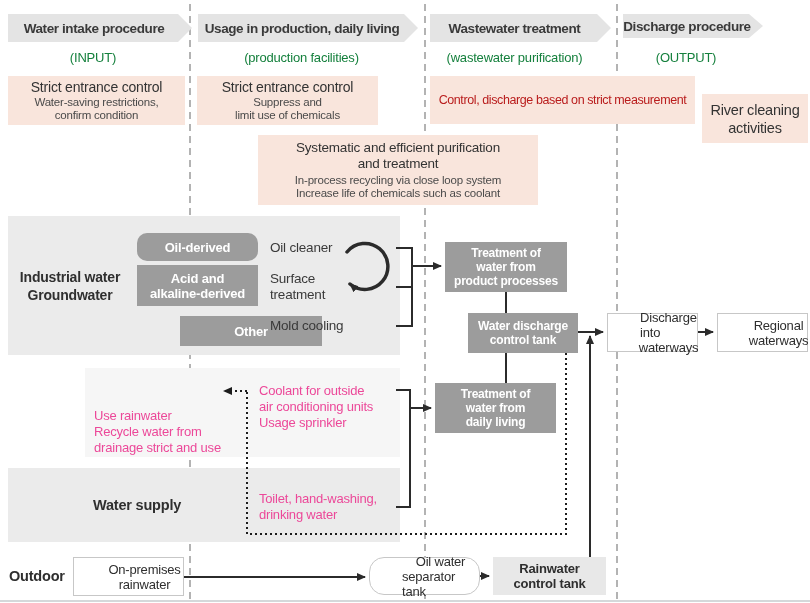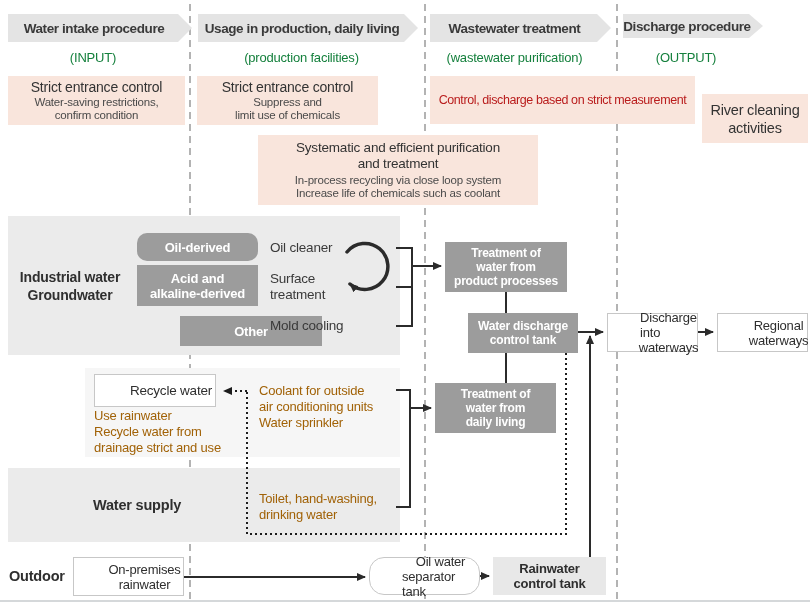--- a/index.html
+++ b/index.html
@@ -46,21 +46,21 @@
   }
   .wbox{
     background:#fff;border:1px solid #c7c7c7;box-sizing:border-box;
     color:#2e2e2e;font-weight:normal;font-size:13px;line-height:15px;
     display:flex;flex-direction:column;align-items:center;justify-content:center;text-align:left;padding-left:32px;
   }
   .gbox{
     background:#e8e8e8;color:#2e2e2e;font-weight:bold;font-size:13px;line-height:15px;
     display:flex;flex-direction:column;align-items:center;justify-content:center;text-align:center;
   }
-  .body-txt{font-size:13px;color:#a16207;line-height:16px;white-space:nowrap;}
+  .body-txt{font-size:13px;color:#ec4899;line-height:16px;white-space:nowrap;}
   .strong-label{font-weight:bold;font-size:14.5px;color:#2f2f2f;white-space:nowrap;}
   #bottom-rule{position:absolute;left:0;top:600px;width:810px;height:2px;background:#d5d8da;}
 </style>
 </head>
 <body>
 
 <div id="canvas">
 
   <svg class="layer">
     <line x1="190" y1="4" x2="190" y2="600" stroke="#b3b3b3" stroke-width="2" stroke-dasharray="7 5"></line>
@@ -161,32 +161,29 @@
   <div class="abs wbox" style="left:607px;top:313px;width:91px;height:39px;">
     <span>Discharge into</span>
     <span>waterways</span>
   </div>
   <div class="abs wbox" style="left:717px;top:313px;width:91px;height:39px;">
     <span>Regional</span>
     <span>waterways</span>
   </div>
 
   <div class="abs panel-light" style="left:85px;top:368px;width:315px;height:89px;"></div>
-  <div class="abs wbox" style="left:94px;top:374px;width:122px;height:33px;font-size:13.5px;">
-    <span>Recycle water</span>
-  </div>
   <div class="abs body-txt lines" style="left:94px;top:408px;">
     <span>Use rainwater</span>
     <span>Recycle water from</span>
     <span>drainage strict and use</span>
   </div>
   <div class="abs body-txt lines" style="left:259px;top:383px;">
     <span>Coolant for outside</span>
     <span>air conditioning units</span>
-    <span>Water sprinkler</span>
+    <span>Usage sprinkler</span>
   </div>
 
   <div class="abs panel" style="left:8px;top:468px;width:392px;height:74px;"></div>
   <div class="abs strong-label" style="left:93px;top:497px;">Water supply</div>
   <div class="abs body-txt lines" style="left:259px;top:491px;">
     <span>Toilet, hand-washing,</span>
     <span>drinking water</span>
   </div>
 
   <div class="abs strong-label" style="left:9px;top:568px;">Outdoor</div>

